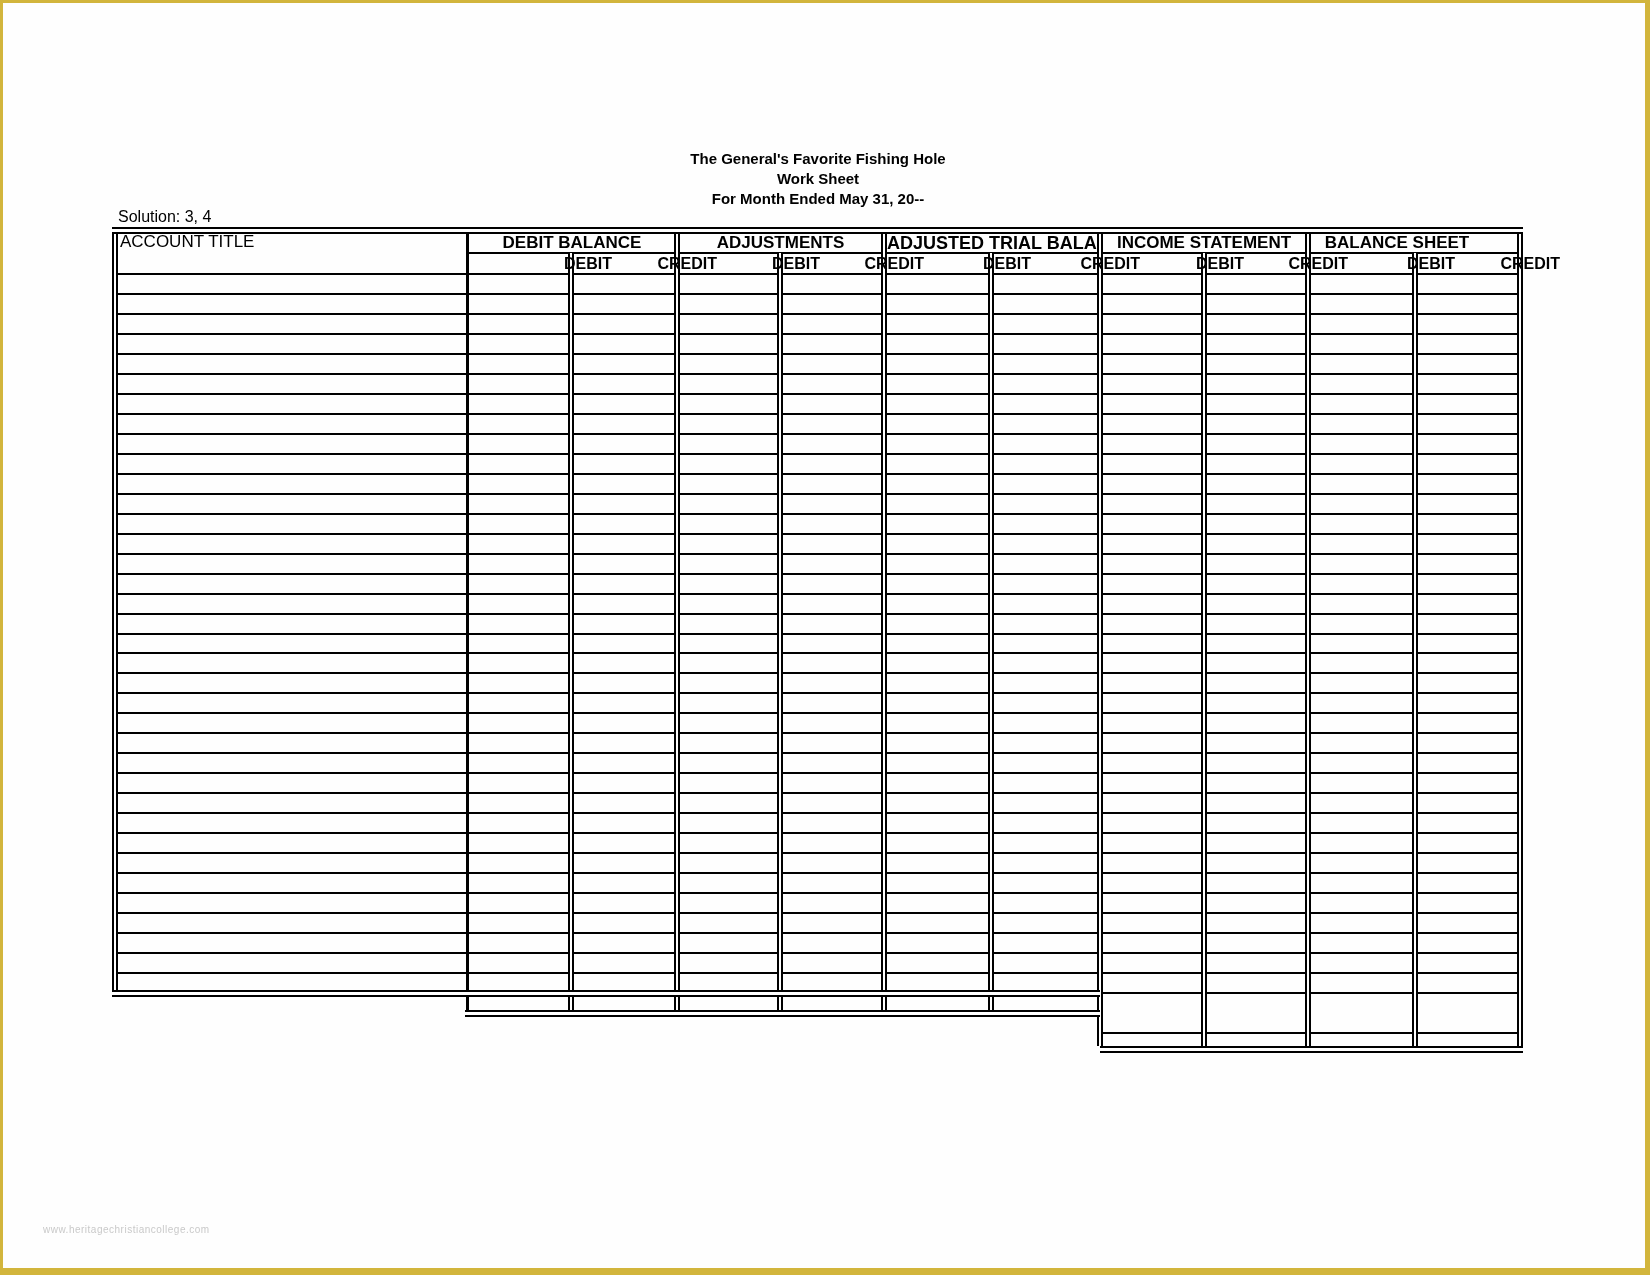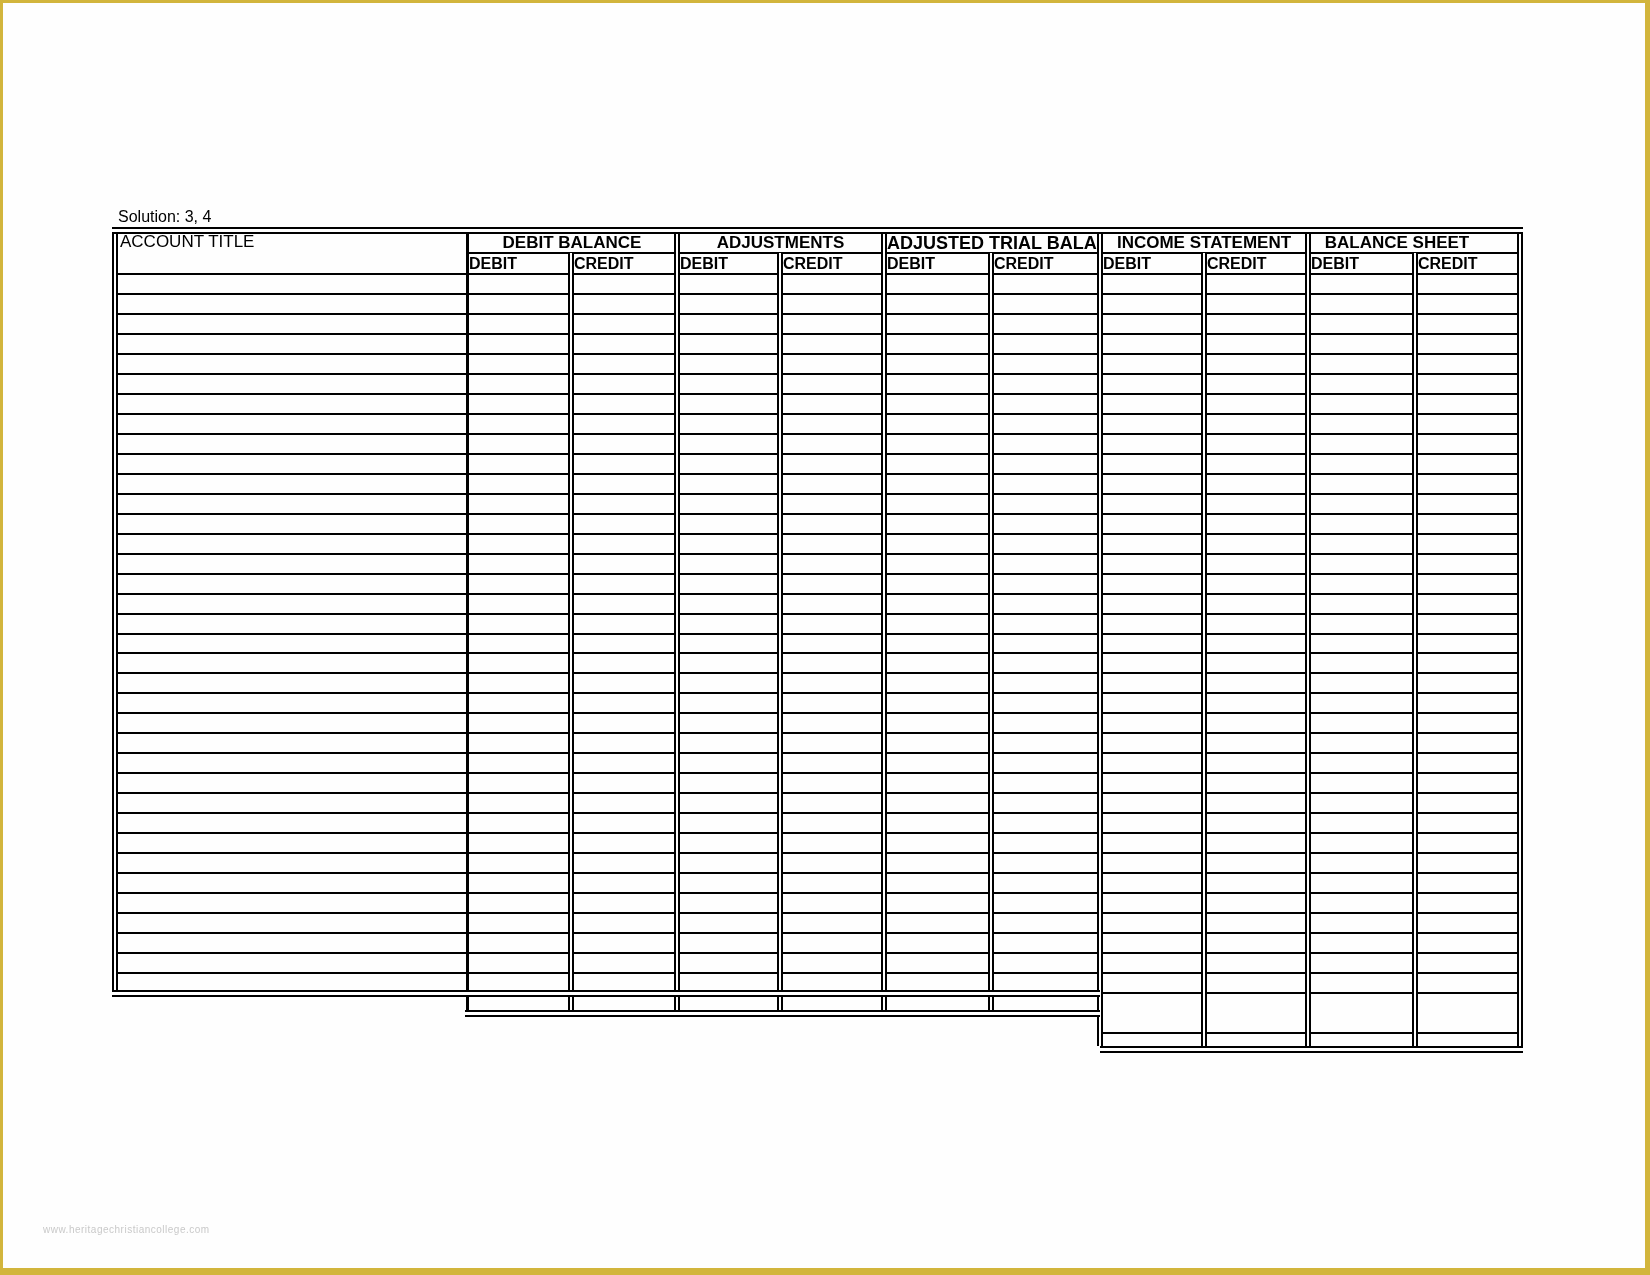--- a/index.html
+++ b/index.html
@@ -39,22 +39,22 @@
     position:absolute;top:230px;height:20px;line-height:20px;
     font-weight:bold;font-size:17px;text-align:center;
     white-space:nowrap;overflow:hidden;
   }
   .acctlabel{
     position:absolute;left:117px;top:229px;width:340px;height:20px;line-height:20px;
     font-weight:normal;font-size:17px;text-align:left;white-space:nowrap;overflow:hidden;
   }
   .dclabel{
     position:absolute;top:251px;height:19px;line-height:19px;
-    font-weight:bold;font-size:16px;text-align:left;
-    white-space:nowrap;overflow:hidden;
+    font-weight:bold;font-size:16px;text-align:right;
+    white-space:nowrap;overflow:hidden;margin-left:43px;
   }
   #g-tb {left:467px;width:204px;}
   #g-adj{left:677px;width:201px;}
   #g-atb{left:884px;width:210px;}
   #g-is {left:1100px;width:202px;}
   #g-bs {left:1308px;width:172px;}
   #dc-tb-d {left:466px;width:100px;}
   #dc-tb-c {left:571px;width:100px;}
   #dc-adj-d{left:677px;width:97px;}
   #dc-adj-c{left:780px;width:98px;}
@@ -67,20 +67,25 @@
   .watermark{
     position:absolute;left:40px;top:1221px;
     font-size:10px;letter-spacing:0.5px;color:#c9c9c9;
   }
 </style>
 </head>
 <body>
 
 <div class="page">
 
+  <div class="titleblock">
+    <div>The General's Favorite Fishing Hole</div>
+    <div>Work Sheet</div>
+    <div>For Month Ended May 31, 20--</div>
+  </div>
 
   <div class="solution">Solution:  3, 4</div>
 
   <div class="sheet">
     <div id="grid">
         <div class="hl" style="left: 464px; top: 249px; width: 1053px;"></div>
         <div class="hl" style="left: 112px; top: 270px; width: 1405px;"></div>
         <div class="hl" style="left: 112px; top: 290px; width: 1405px;"></div>
         <div class="hl" style="left: 112px; top: 310px; width: 1405px;"></div>
         <div class="hl" style="left: 112px; top: 330px; width: 1405px;"></div>

